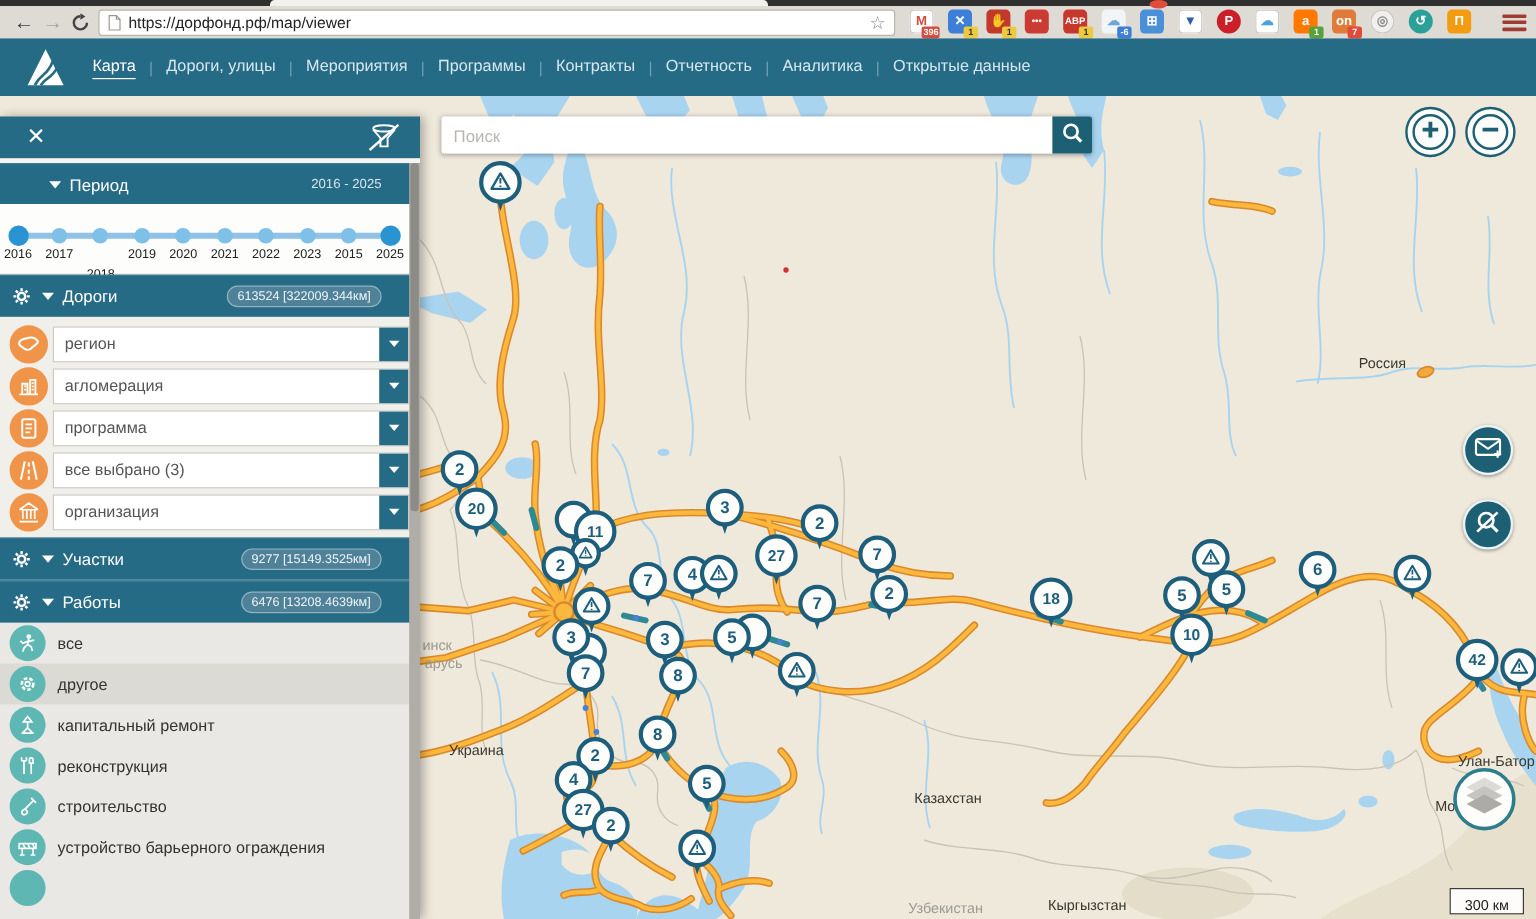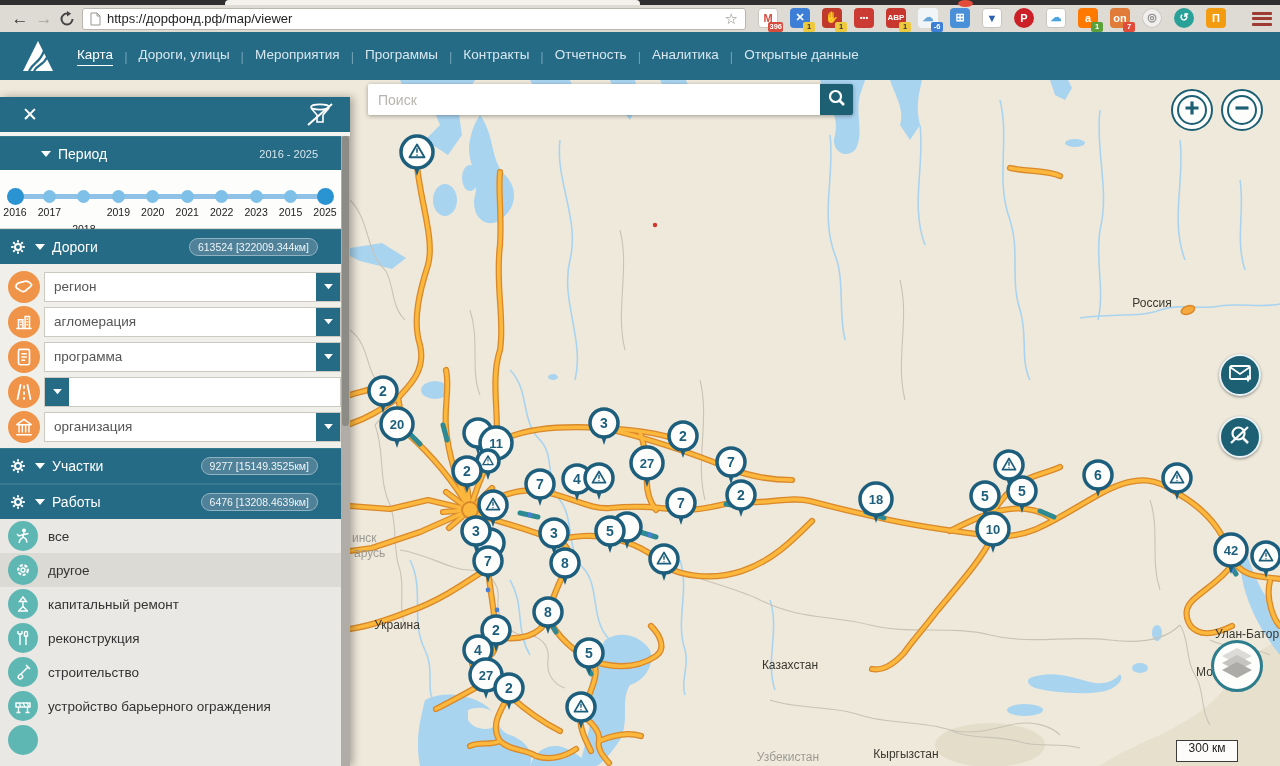--- a/index.html
+++ b/index.html
@@ -32,38 +32,38 @@
   .logo{margin:0 12px 0 20px;flex:none;display:flex;}
   .nav-item{font-size:13.5px;color:#d7e7ef;text-decoration:none;padding-bottom:3px;margin:0 9px;cursor:pointer;white-space:nowrap;}
   .nav-item.active{color:#fff;border-bottom:1px solid #fff;}
   .nav-sep{color:#6fa0b5;font-size:13px;margin:0 2px;}
   
   .map{position:absolute;top:80px;left:0;width:1280px;height:686px;}
   #map-svg{position:absolute;top:0;left:0;}
   .map-label{fill:#38382f;font-size:12px;}
   .map-label.muted{fill:#9b9b94;}
   
-  .searchbar{position:absolute;top:4px;left:368px;width:485px;height:31px;display:flex;z-index:5;
+  .searchbar{position:absolute;top:17px;left:368px;width:542px;height:31px;display:flex;z-index:5;
     box-shadow:0 1px 4px rgba(0,0,0,.35);border-radius:2px;}
   .searchbar input{flex:1;border:none;outline:none;padding:0 10px;font-size:14px;color:#444;
     font-family:"Liberation Sans",sans-serif;border-radius:2px 0 0 2px;}
   .searchbar input::placeholder{color:#b8b5ae;}
   .search-btn{width:33px;background:#1d6074;border:none;border-radius:0 2px 2px 0;display:flex;
     align-items:center;justify-content:center;cursor:pointer;}
   
   .zoom-btn{position:absolute;width:42px;height:42px;border-radius:50%;background:#fdfdfb;
     border:2.5px solid #1d6074;box-sizing:border-box;display:flex;align-items:center;justify-content:center;z-index:5;cursor:pointer;}
   .zoom-btn:after{content:'';position:absolute;inset:4px;border:2px solid #1d6074;border-radius:50%;}
   .tool-btn{position:absolute;width:42px;height:42px;border-radius:50%;background:#1d6074;
     border:2.5px solid #e9f2f5;box-sizing:border-box;display:flex;align-items:center;justify-content:center;z-index:5;cursor:pointer;
     box-shadow:0 1px 3px rgba(0,0,0,.4);}
   .layers-btn{position:absolute;width:52px;height:52px;border-radius:50%;background:#fdfdfb;
     border:3px solid #2e7d8c;box-sizing:border-box;display:flex;align-items:center;justify-content:center;z-index:5;cursor:pointer;}
-  .scalebox{position:absolute;left:1176px;top:660px;width:60px;height:20px;background:rgba(255,255,255,.9);
-    border:1.5px solid #3c3c38;display:flex;align-items:flex-start;justify-content:center;
+  .scalebox{position:absolute;left:1208px;top:660px;width:60px;height:20px;background:rgba(255,255,255,.9);
+    border:1.5px solid #3c3c38;display:flex;align-items:flex-end;justify-content:center;
     font-size:12px;color:#222;z-index:5;}
   
   .sidebar{position:absolute;top:97px;left:0;width:350px;height:669px;z-index:20;
     display:flex;flex-direction:column;box-shadow:3px 0 8px rgba(0,0,0,.3);}
   .sb-head{height:35px;background:#266b86;display:flex;align-items:center;justify-content:space-between;
     padding:0 14px 0 22px;flex:none;}
   .sb-close{color:#fff;font-size:19px;cursor:pointer;line-height:1;}
   .sb-funnel{cursor:pointer;display:flex;}
   .sb-gap{height:4px;background:#f5f4f0;flex:none;}
   .sb-bar{height:33px;background:#266b86;color:#fff;display:flex;align-items:center;position:relative;
@@ -803,20 +803,21 @@
           </span>
         </div>
       </div>
       <div class="filter-row">
         <span class="f-ico">
           <svg width="22" height="22" viewBox="0 0 20 20">
             <path d="M7,3 L4,17 M13,3 L16,17 M10,4 V7 M10,9.5 V12.5 M10,14.5 V17" stroke="#fff" fill="none" stroke-width="1.6"></path>
           </svg>
         </span>
         <div class="f-select">
+          <span class="f-val">все выбрано (3)</span>
           <span class="f-btn">
             <svg width="11" height="7" viewBox="0 0 12 8">
               <path d="M1,1 H11 L6,7 Z" fill="#fff"></path>
             </svg>
           </span>
         </div>
       </div>
       <div class="filter-row">
         <span class="f-ico">
           <svg width="22" height="22" viewBox="0 0 20 20">

